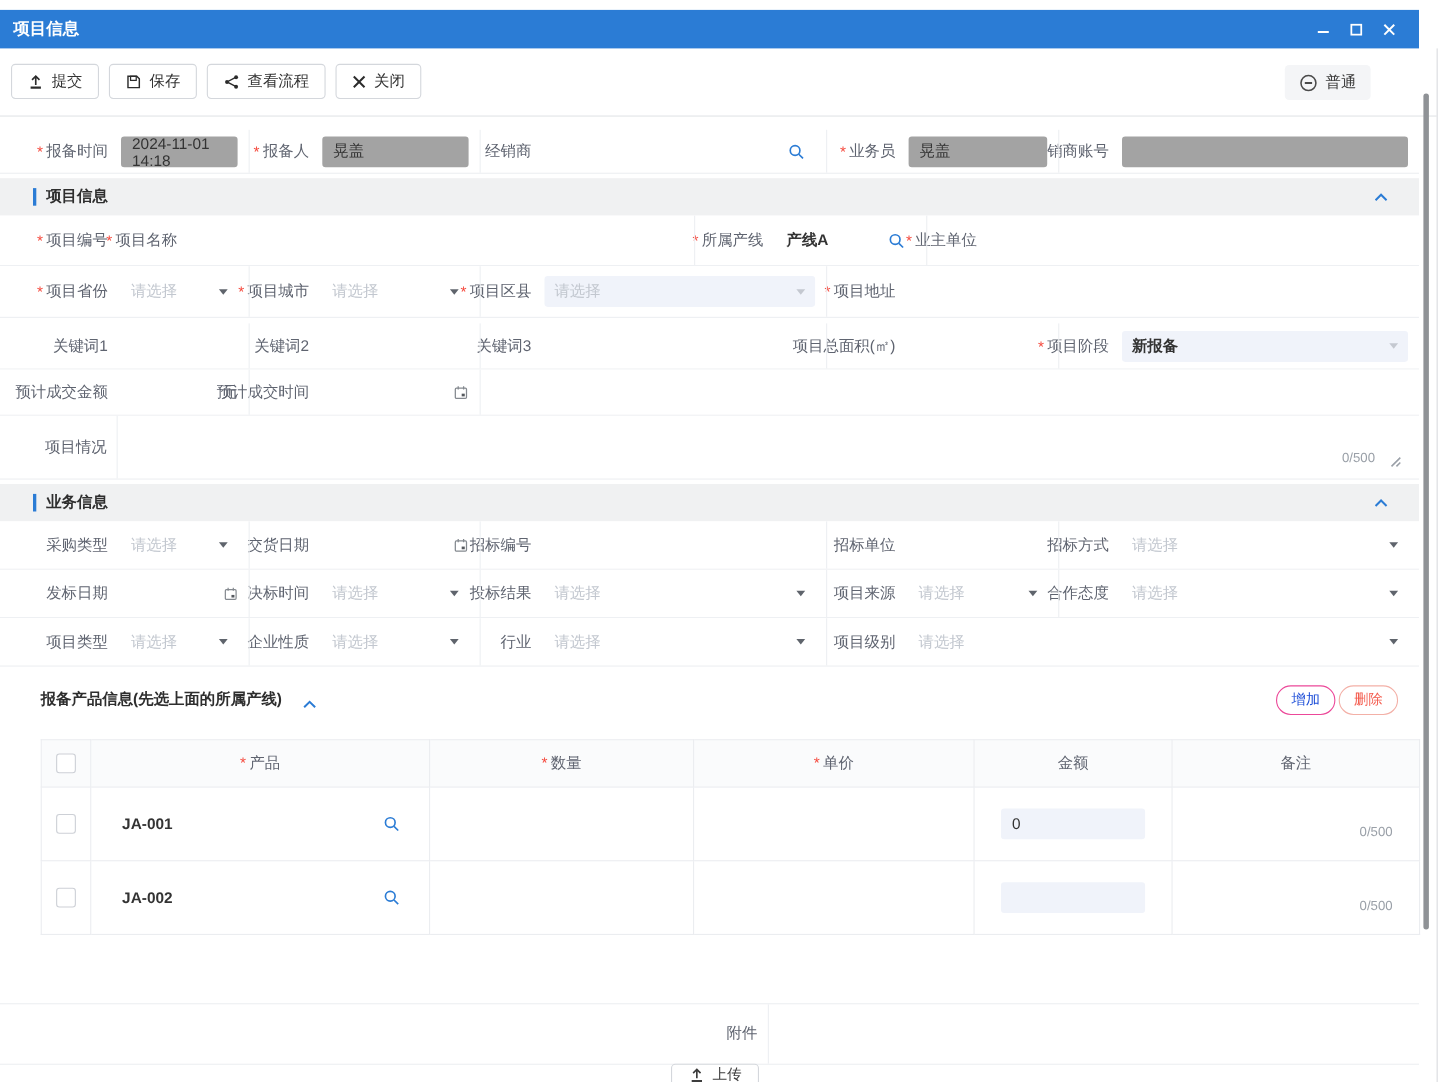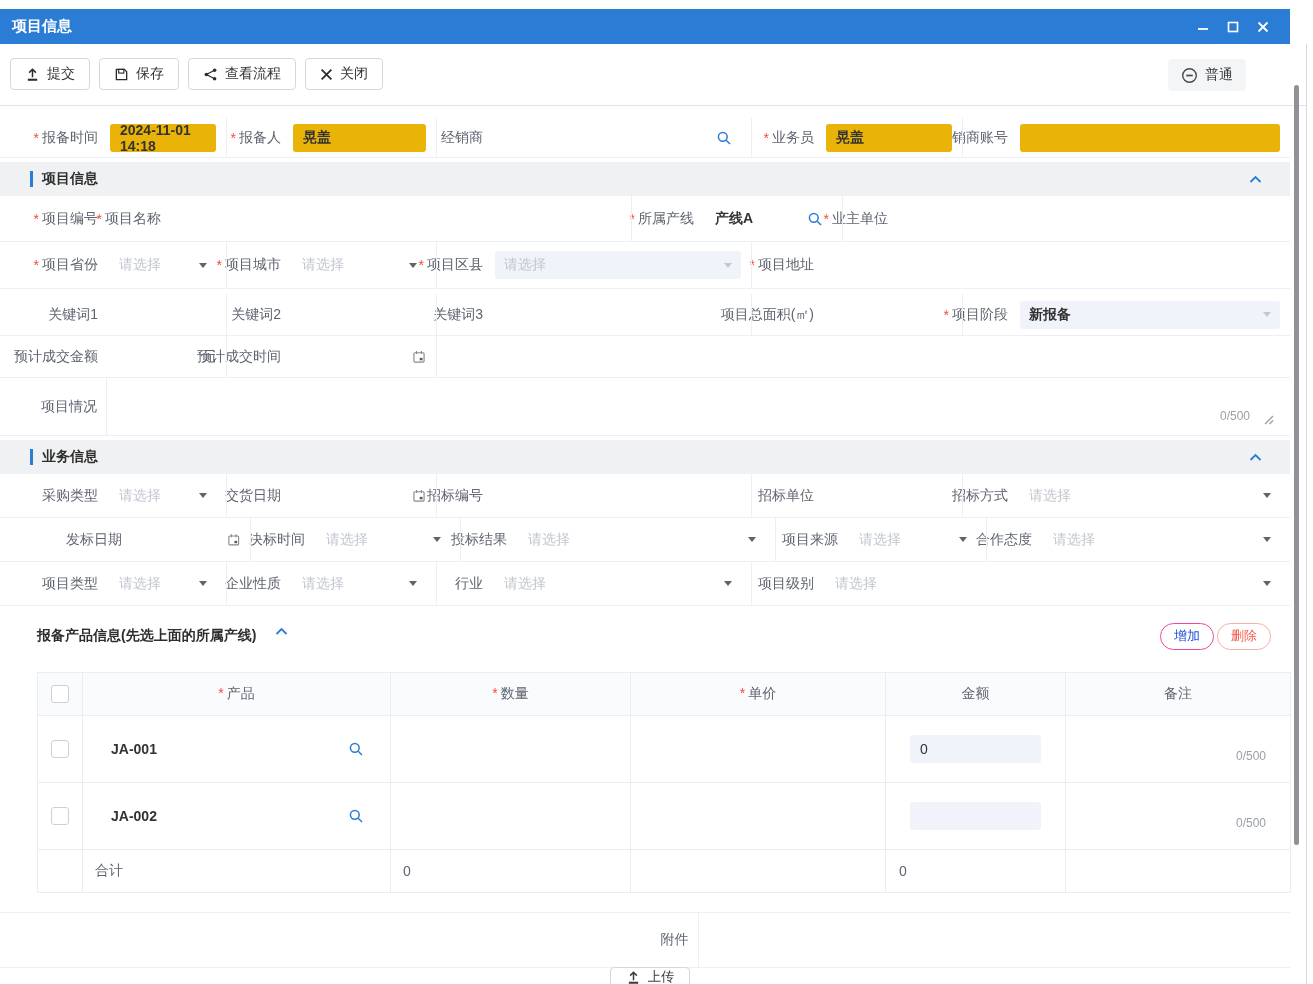--- a/index.html
+++ b/index.html
@@ -26,42 +26,42 @@
   .req{color:#f5493d;font-style:normal;margin-right:3px;}
   .fld{flex:none;display:flex;align-items:center;height:100%;padding:0 10px 0 3px;
        box-sizing:border-box;border-right:1px solid #edeff2;position:relative;}
   .fld.last{border-right:none;}
   .w-l1{width:107px}.w-f1{width:120px}.w-l2{width:63px}.w-f2{width:147px}
   .w-l3{width:55px}.w-f3{width:260px}.w-l4{width:71px}.w-f4{width:140px}
   .w-l5{width:54px}.w-f5{flex:1}
   .w-f23{width:462px}.w-f45{flex:1}
   .inp{width:100%;height:28px;display:flex;align-items:center;padding:0 10px;box-sizing:border-box;
        border-radius:3px;font-size:14px;color:#333;}
-  .inp.filled{background:#eab308;font-weight:700;}
+  .inp.filled{background:#a3a3a3;font-weight:400;}
   .inp.plain{background:transparent;}
   .sel{width:100%;height:28px;display:flex;align-items:center;justify-content:space-between;
        padding:0 9px;box-sizing:border-box;border-radius:3px;cursor:pointer;}
   .sel.filled{background:#f0f3fa;}
   .ph{color:#c2c7cf;font-size:14px;}
   .val{color:#333;font-weight:600;font-size:14px;}
   .caret{width:0;height:0;border-left:4px solid transparent;border-right:4px solid transparent;
          border-top:5px solid #5f646c;flex:none;}
   .caret.light{border-top-color:#c4c8d0;}
   .suffix{margin-left:auto;color:#5f6470;}
   
   .sect{position:absolute;left:0;width:1290px;height:34px;background:#f0f1f2;display:flex;align-items:center;}
   .sect .bar{width:3px;height:16px;background:#2b7cd5;margin-left:30px;flex:none;}
   .sect .stitle{font-weight:700;color:#2e2e2e;margin-left:9px;}
   .sect .chev{margin-left:auto;margin-right:28px;cursor:pointer;display:flex;}
   
   .situ .counter{position:absolute;right:40px;bottom:12px;color:#9aa0a8;font-size:12px;}
   .situ .resize{position:absolute;right:16px;bottom:10px;}
   
   .pband{position:absolute;left:0;width:1290px;display:flex;align-items:center;background:#fff;}
-  .ptitle{margin-left:37px;font-weight:700;color:#2e2e2e;display:flex;align-items:flex-start;gap:19px;}
+  .ptitle{margin-left:37px;font-weight:700;color:#2e2e2e;display:flex;align-items:flex-end;gap:19px;}
   .obtn{position:absolute;height:27px;padding:0 13px;display:flex;align-items:center;justify-content:center;
         border-radius:14px;background:#fff;font-size:13px;cursor:pointer;box-sizing:border-box;}
   .obtn.add{right:76px;border:1px solid #ec4899;color:#1d4ed8;}
   .obtn.del{right:19px;border:1px solid #f3b0a7;color:#f4594b;}
   
   table.ptable{position:absolute;left:37px;top:672px;width:1253px;border-collapse:collapse;table-layout:fixed;}
   .ptable th,.ptable td{border:1px solid #ebedf0;font-weight:400;font-size:14px;color:#5f6470;
                         padding:12px;box-sizing:border-box;}
   .ptable thead th{height:38px;background:#fafbfc;text-align:center;}
   .ptable tbody td{height:42px;background:#fff;}
@@ -397,21 +397,21 @@
         <span>招标方式</span>
       </div>
     <div class="fld w-f5 last">
       <div class="sel">
           <span class="ph">请选择</span>
           <span class="caret"></span>
         </div>
     </div>
   </div>
 
-  <div class="frow" style="top:518px;height:44px;padding-left:24px;">
+  <div class="frow" style="top:518px;height:44px;">
     <div class="lbl w-l1">
         <span>发标日期</span>
       </div>
     <div class="fld w-f1">
       <div class="inp plain"></div>
       <svg width="16" height="16" viewBox="0 0 16 16">
           <rect x="2.2" y="3.2" width="11.6" height="10.6" rx="1.2" fill="none" stroke="#84898f" stroke-width="1.3"></rect>
           <line x1="5.2" y1="1.2" x2="5.2" y2="4.6" stroke="#84898f" stroke-width="1.3"></line>
           <line x1="10.8" y1="1.2" x2="10.8" y2="4.6" stroke="#84898f" stroke-width="1.3"></line>
           <rect x="8.8" y="9" width="3.2" height="2.8" fill="#55595e"></rect>
@@ -574,28 +574,20 @@
             <div class="amtwrap">
               <div class="amtinp"></div>
             </div>
           </td>
         <td>
             <div class="remcell">
               <span>0/500</span>
             </div>
           </td>
       </tr>
-      <tr class="trow-total">
-        <td></td>
-        <td class="plaincell">合计</td>
-        <td class="plaincell">0</td>
-        <td></td>
-        <td class="plaincell" style="padding-left:13px;">0</td>
-        <td></td>
-      </tr>
     </tbody>
   </table>
 
   <div class="frow" style="top:912px;height:56px;border-top:1px solid #edeff2;flex-direction:column;">
     <div class="lbl w-l1 attach-lbl">
         <span>附件</span>
       </div>
     <button class="upbtn">
       <svg width="15" height="15" viewBox="0 0 16 16">
           <path d="M8 11 V2.8 M4.4 6 L8 2.4 L11.6 6" fill="none" stroke="#3c3c3c" stroke-width="1.6"></path>

